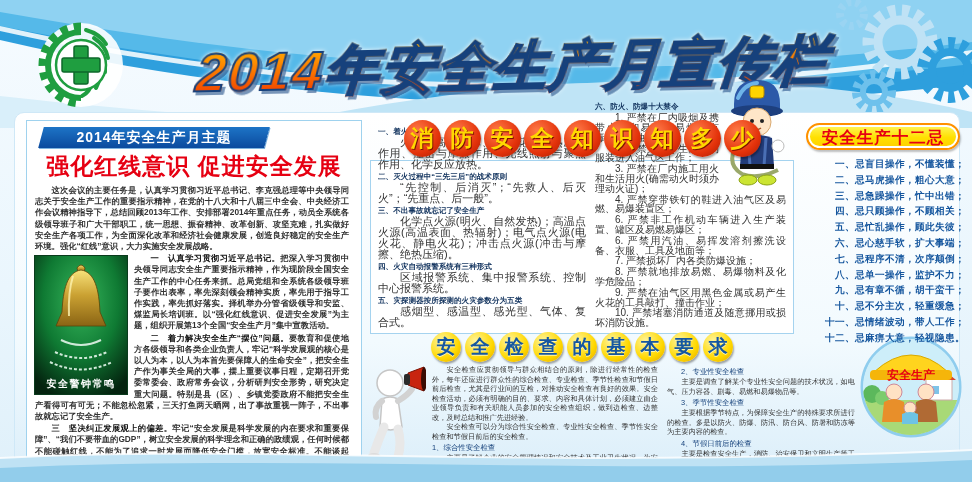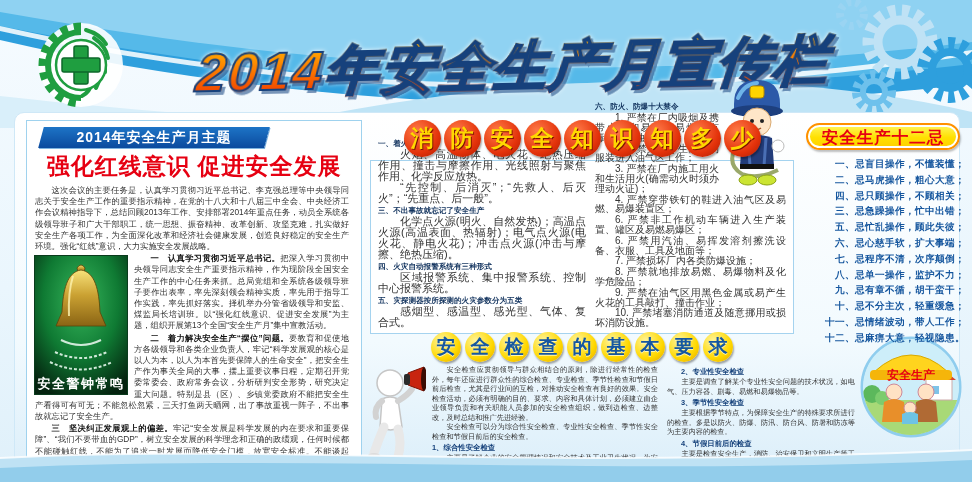--- a/index.html
+++ b/index.html
@@ -28,28 +28,28 @@
   .left-panel{position:absolute;left:26px;top:120px;width:336px;height:340px;
     background:#fff;border:1px solid #9fd2ee;box-sizing:border-box;
     padding:5px 8px 4px 8px;overflow:hidden;}
   .theme-badge{width:226px;height:21px;margin:1px 0 3px 6px;
     background:linear-gradient(180deg,#1d74c6,#0b4a9e);transform:skewX(-15deg);
     box-shadow:1px 1px 0 #7fb4e0;}
   .theme-badge span{display:block;transform:skewX(15deg);color:#fff;font-weight:bold;
     font-size:14px;line-height:21px;text-align:center;letter-spacing:1px;}
   .theme-title{margin:2px 0 3px 0;color:#e60012;font-weight:900;font-size:23px;
     letter-spacing:1px;text-align:center;white-space:nowrap;
-    font-family:Liberation Serif, serif;}
+    font-family:Liberation Sans, sans-serif;}
   .lp-text{font-size:8.3px;line-height:11.2px;color:#333;text-align:justify;}
-  .lp-text p{margin:0 4px 1px 0;text-indent:2em;}
+  .lp-text p{margin:0 4px 1px 0;text-indent:2em;font-weight:bold;}
   .lp-text b{color:#111;}
   .bell{float:left;width:92px;height:138px;margin:3px 7px 2px 0;position:relative;
     box-shadow:0 0 0 1px #0a3b1d;}
   .bell-caption{position:absolute;left:0;right:0;bottom:5px;text-align:center;
-    color:#fff;font-weight:bold;font-size:13px;letter-spacing:1.5px;}
+    color:#fff;font-weight:bold;font-size:10px;letter-spacing:1.5px;}
 
   
   .mid-col{position:absolute;left:370px;top:120px;width:424px;height:214px;}
   .circle-row{display:flex;justify-content:center;gap:3px;position:relative;z-index:3;}
   .circle-row .ch{width:37px;height:37px;border-radius:50%;text-align:center;
     font-weight:900;font-size:23px;line-height:37px;
     box-shadow:1px 2px 2px rgba(0,0,0,.35);}
   .red-row .ch{background:radial-gradient(circle at 35% 30%,#ff7a48,#e3320a 62%,#a81c02);
     color:#ffd800;text-shadow:1px 1px 0 #7d1300;}
   .yellow-row{gap:4px;}
@@ -68,21 +68,21 @@
     shape-outside:inset(0);}
 
   
   .check-section{position:absolute;left:370px;top:332px;width:592px;height:126px;}
   .check-title-wrap{width:424px;}
   .check-cols{display:flex;margin-top:3px;}
   .check-left{width:288px;padding-right:9px;}
   .check-right{width:188px;padding-right:6px;}
   .c-intro{margin:0;font-size:7.2px;line-height:9.5px;color:#333;text-align:justify;
     text-indent:2em;}
-  .c-h{font-size:7.4px;font-weight:bold;color:#14407a;line-height:10px;
+  .c-h{font-size:7.4px;font-weight:normal;color:#14407a;line-height:10px;
     margin:2px 0 0 14px;}
   .c-b{font-size:7.2px;line-height:9.5px;color:#333;text-align:justify;text-indent:2em;}
   .meg-figure{float:left;width:58px;height:100px;margin:0 6px 0 -2px;}
   .family{position:absolute;right:0;top:4px;width:102px;height:102px;}
 
   
   .right-col{position:absolute;left:801px;top:120px;width:164px;height:230px;}
   .taboo-badge{width:154px;height:27px;margin:3px auto 6px auto;border-radius:15px;
     background:linear-gradient(180deg,#fff65e,#ffe000 55%,#ffcf00);
     border:2px solid #ff9000;box-shadow:inset 0 0 0 2px #fff,1px 2px 2px rgba(0,0,0,.25);
@@ -193,20 +193,21 @@
         <span class="ch">多</span>
         <span class="ch">少</span>
       </div>
     <div class="fire-box">
       <div class="fire-left">
           <div>
           <div class="f-h">一、着火源分七类</div>
           <div class="f-b">火焰、高温物体、电火花、绝热压缩作用、撞击与摩擦作用、光线照射与聚焦作用、化学反应放热。</div>
         </div>
           <div>
+          <div class="f-h">二、灭火过程中“三先三后”的战术原则</div>
           <div class="f-b">“先控制、后消灭”；“先救人、后灭火”；“先重点、后一般”。</div>
         </div>
           <div>
           <div class="f-h">三、不出事故就忘记了安全生产</div>
           <div class="f-b">化学点火源(明火、自然发热)；高温点火源(高温表面、热辐射)；电气点火源(电火花、静电火花)；冲击点火源(冲击与摩擦、绝热压缩)。</div>
         </div>
           <div>
           <div class="f-h">四、火灾自动报警系统有三种形式</div>
           <div class="f-b">区域报警系统、集中报警系统、控制中心报警系统。</div>
         </div>
@@ -336,22 +337,22 @@
         </g>
       </svg>
     </div>
   </section>
 
   <aside class="right-col">
     <div class="taboo-badge">安全生产十二忌</div>
     <div class="taboo-list">
         <div class="taboo-item">一、忌盲目操作，不懂装懂；</div>
         <div class="taboo-item">二、忌马虎操作，粗心大意；</div>
+        <div class="taboo-item">三、忌急躁操作，忙中出错；</div>
         <div class="taboo-item">四、忌只顾操作，不顾相关；</div>
-        <div class="taboo-item">三、忌急躁操作，忙中出错；</div>
         <div class="taboo-item">五、忌忙乱操作，顾此失彼；</div>
         <div class="taboo-item">六、忌心慈手软，扩大事端；</div>
         <div class="taboo-item">七、忌程序不清，次序颠倒；</div>
         <div class="taboo-item">八、忌单一操作，监护不力；</div>
         <div class="taboo-item">九、忌有章不循，胡干蛮干；</div>
         <div class="taboo-item">十、忌不分主次，轻重缓急；</div>
         <div class="taboo-item">十一、忌情绪波动，带人工作；</div>
         <div class="taboo-item">十二、忌麻痹大意，轻视隐患。</div>
       </div>
   </aside>

